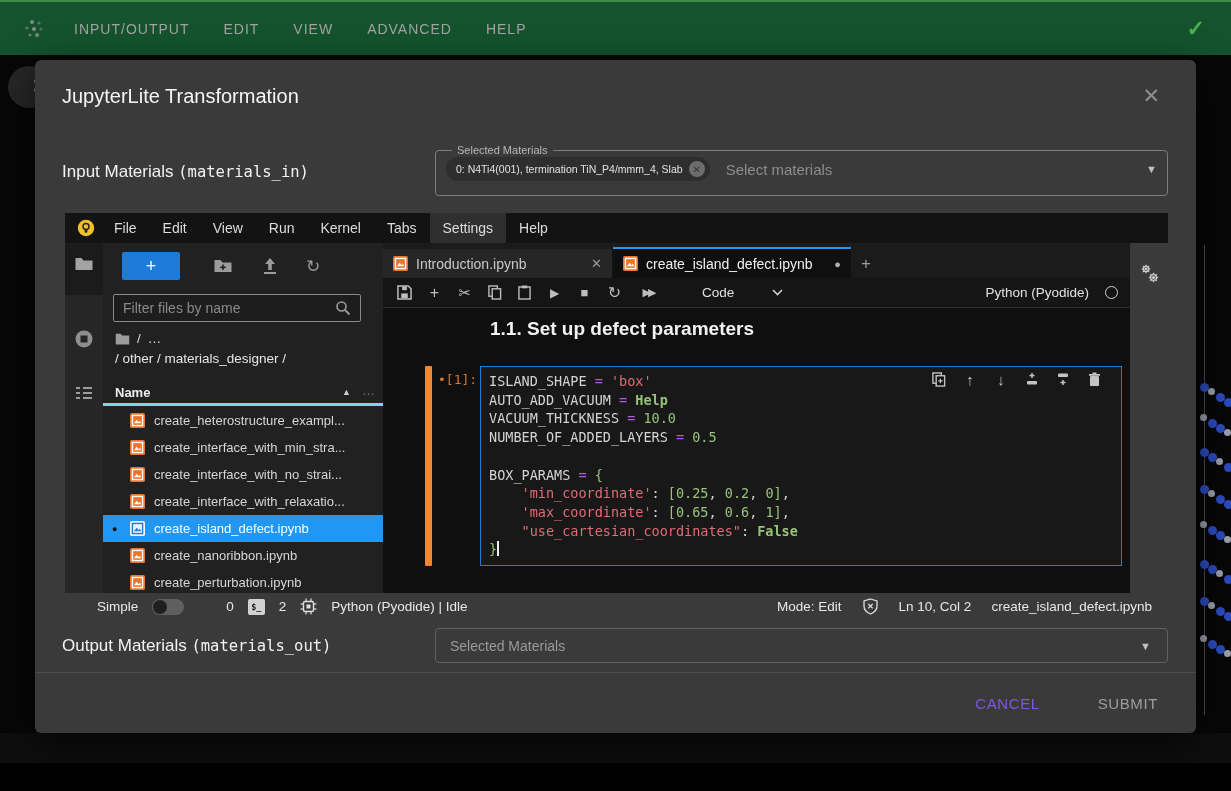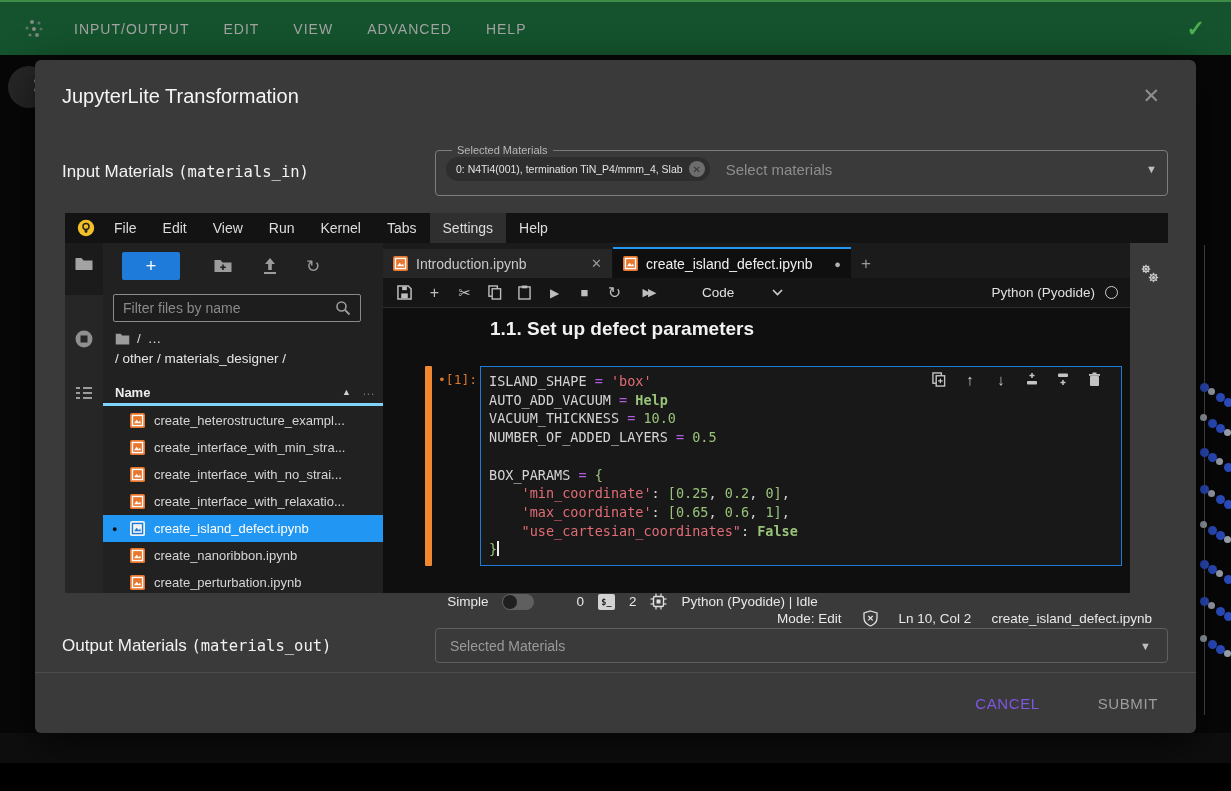--- a/index.html
+++ b/index.html
@@ -97,41 +97,41 @@
   .nbtab.active .tdirty{margin-left:auto;color:#b0b0b0;font-size:11px;}
   #nbtab-add{width:30px;height:29px;display:flex;align-items:center;justify-content:center;
              color:#9a9a9a;font-size:17px;}
   #nb-toolbar{position:absolute;left:0;top:35px;width:100%;height:30px;background:#151515;
               border-bottom:1px solid #2c2c2c;display:flex;align-items:center;color:#bdbdbd;}
   .tbi{margin-left:13px;width:17px;height:17px;display:flex;align-items:center;justify-content:center;
        font-size:13px;color:#bdbdbd;}
   .tbi svg{display:block;}
   #tb-ff{letter-spacing:-3px;font-size:11px;width:24px;}
   #tb-celltype{margin-left:42px;font-size:13.5px;color:#e0e0e0;display:flex;align-items:center;gap:38px;}
-  #tb-kernel{margin-left:auto;margin-right:12px;display:flex;align-items:center;gap:10px;
+  #tb-kernel{margin-left:auto;margin-right:12px;display:flex;align-items:center;gap:16px;
              font-size:13.5px;color:#e0e0e0;}
   #tb-kernel .kring{width:13px;height:13px;border:1.6px solid #cfcfcf;border-radius:50%;}
   #nb-content{position:absolute;left:0;top:65px;width:100%;height:285px;}
   #nb-heading{position:absolute;left:107px;top:10px;font-size:19px;font-weight:bold;color:#f2f2f2;}
   #cell-collapser{position:absolute;left:42px;top:58px;width:7px;height:200px;background:#ef8831;border-radius:1px;}
   #cell-prompt{position:absolute;left:55px;top:64px;font-size:13px;color:#d9772a;}
   #cell-editor{position:absolute;left:97px;top:58px;width:642px;height:200px;background:#181818;
                border:1px solid #1f7bd9;padding:5px 8px;}
   .codeline{font-size:13.5px;line-height:18.7px;white-space:pre;font-family:"DejaVu Sans Mono",monospace;}
   .tk-v{color:#d4d4d4}.tk-o{color:#b05ce0}.tk-s{color:#e06c75}.tk-n{color:#98c379}
   .tk-k{color:#98c379;font-weight:bold}.tk-b{color:#98c379}
   .cursor{display:inline-block;width:1.5px;height:15px;background:#eee;vertical-align:-2px;}
   #cell-toolbar{position:absolute;right:28px;top:63px;display:flex;gap:15px;color:#c4c4c4;}
   #cell-toolbar .cti{width:16px;height:16px;font-size:15px;display:flex;align-items:center;justify-content:center;}
   
   #rightstrip{width:38px;background:#3a3a3a;position:relative;}
   #gear{position:absolute;left:9px;top:20px;width:22px;height:22px;color:#c9c9c9;}
   
   #jl-status{position:absolute;left:0;top:380px;width:100%;height:27px;display:flex;align-items:center;
-             color:#e8e8e8;font-size:13.5px;flex-direction:column;}
+             color:#e8e8e8;font-size:13.5px;}
   #st-left{display:flex;align-items:center;margin-left:32px;gap:14px;}
   #st-right{display:flex;align-items:center;margin-left:auto;margin-right:16px;gap:20px;}
   #st-toggle{width:32px;height:16px;border-radius:8px;background:#5f5f5f;position:relative;}
   #st-toggle .knob{position:absolute;left:1px;top:1px;width:14px;height:14px;border-radius:50%;background:#1f1f1f;}
   #st-term{width:17px;height:16px;background:#d2d2d2;border-radius:2px;color:#1a1a1a;
            font-size:8.5px;display:flex;align-items:center;justify-content:center;font-weight:bold;}
   .st-icon{width:17px;height:17px;color:#e0e0e0;}
 
   
   #output-label{position:absolute;left:27px;top:576px;font-size:17px;color:#f2f2f2;}

